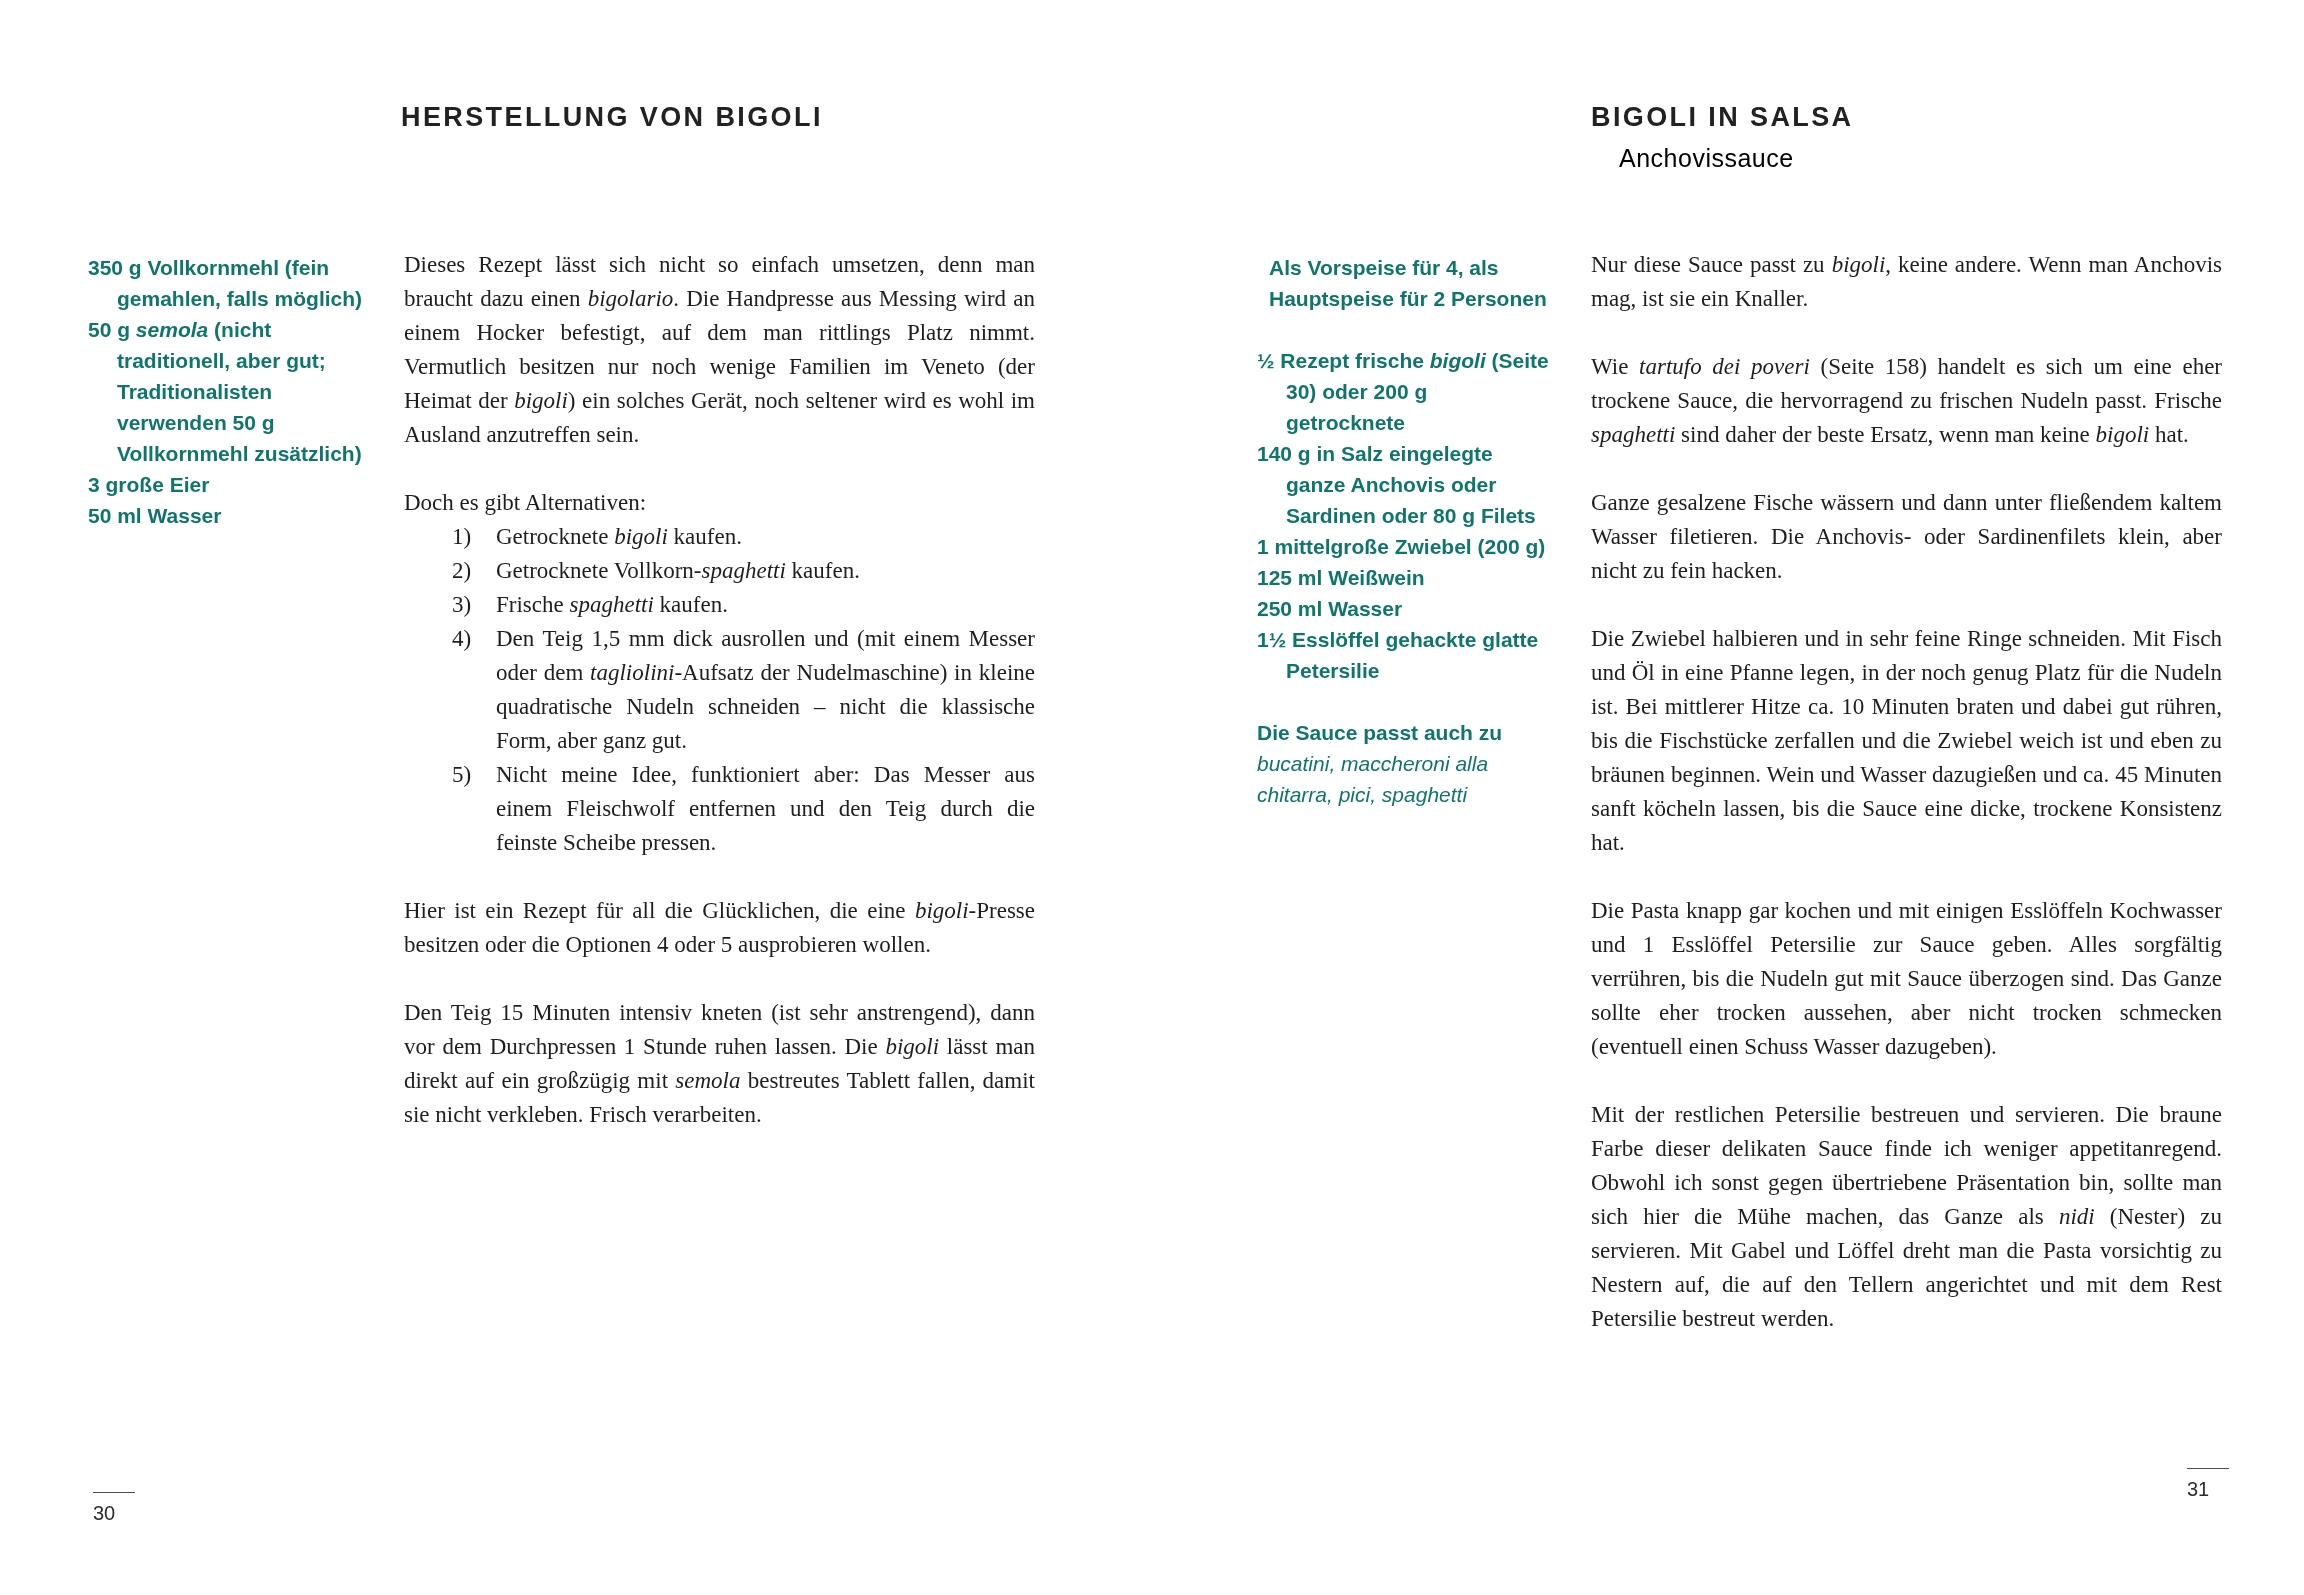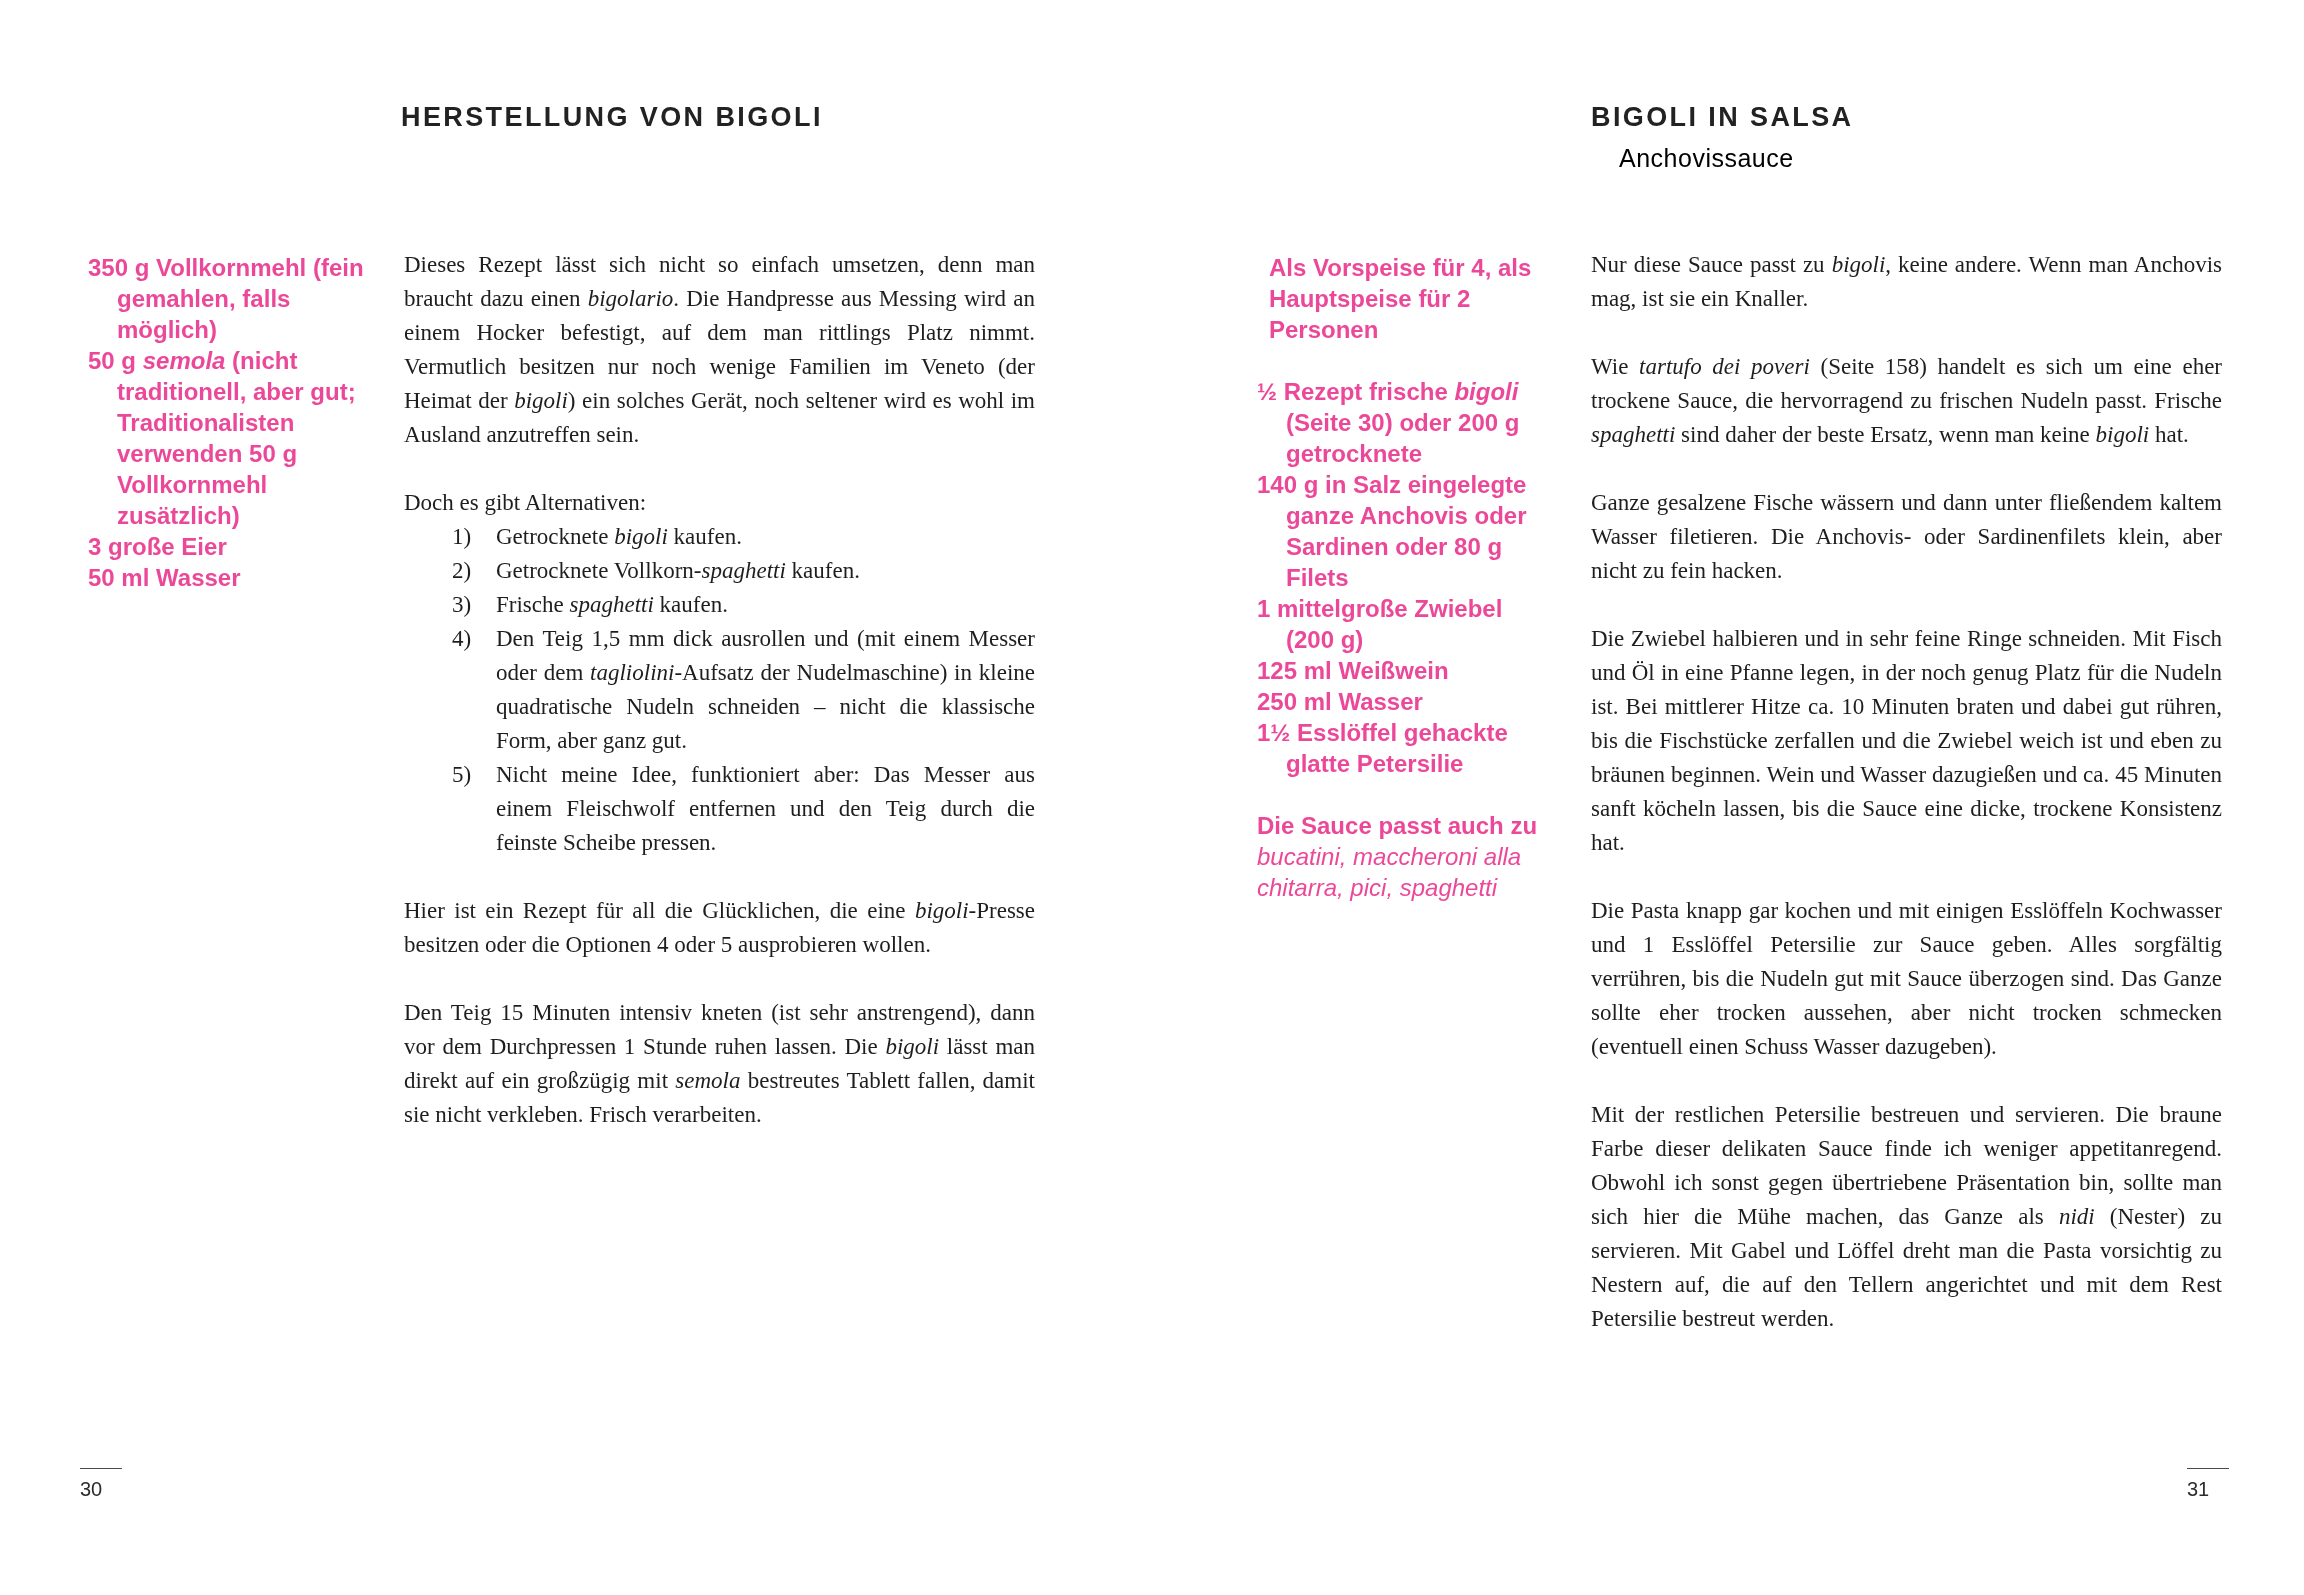--- a/index.html
+++ b/index.html
@@ -34,23 +34,23 @@
     white-space:nowrap;
     margin-left:28px;
   }
 
   
   .sidebar {
     position:absolute;
     width:293px;
     font-family:"Liberation Sans", sans-serif;
     font-weight:700;
-    font-size:24px;
+    font-size:21px;
     line-height:31px;
-    color:#ec4899;
+    color:#0f766e;
   }
   .sidebar-left  { left:88px;  top:252px; width:288px; }
   .sidebar-right { left:1257px; top:252px; }
   .ing {
     padding-left:29px;
     text-indent:-29px;
   }
   .serving-note {
     margin-left:12px;
   }
@@ -83,21 +83,21 @@
 
   
   .pagenum {
     position:absolute;
     top:1468px;
     width:44px;
     font-family:"Liberation Sans", sans-serif;
     font-size:20px;
     color:#2b2b2b;
   }
-  .pagenum-left  { left:80px; }
+  .pagenum-left  { left:93px;margin-top:24px; }
   .pagenum-right { left:2187px; }
   .pagenum-rule {
     width:42px;
     border-top:1.9px solid #4a4a4a;
     margin-bottom:8.6px;
   }
 </style>
 </head>
 <body>
 

